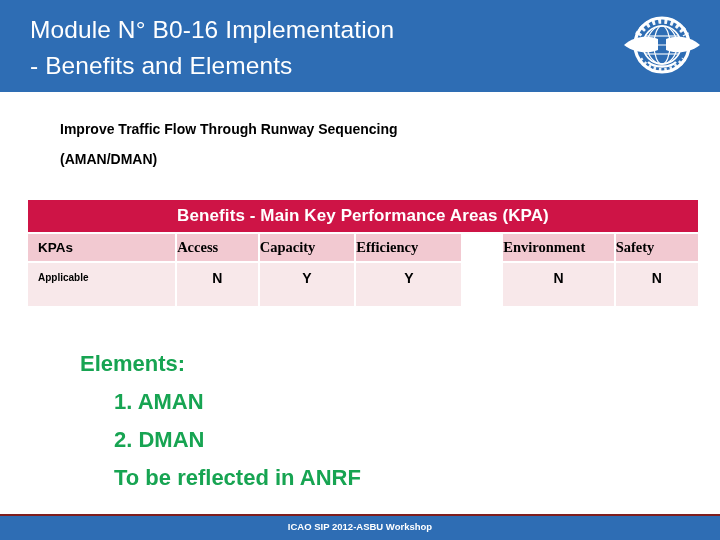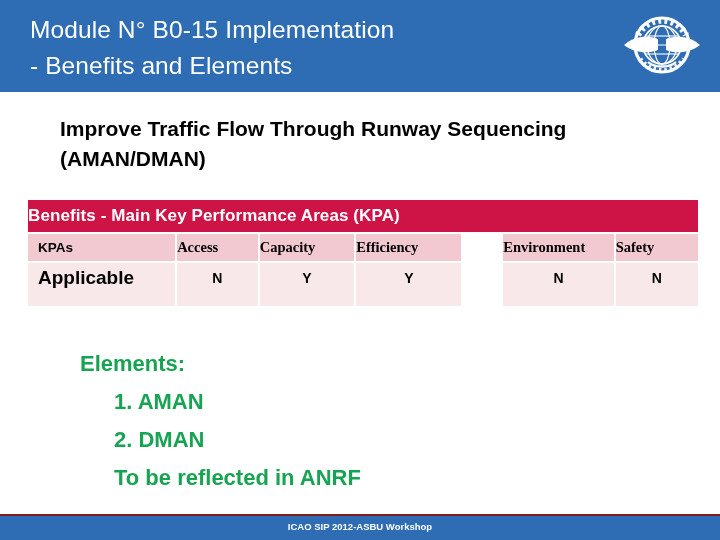--- a/index.html
+++ b/index.html
@@ -48,39 +48,39 @@
   }
   .logo-wrap svg { display: block; }
 
   
   .subtitle {
     position: absolute;
     left: 60px;
     top: 114px;
     width: 615px;
     color: #000000;
-    font-size: 21px;
+    font-size: 14px;
     font-weight: bold;
     line-height: 30px;
     white-space: pre-line;
   }
 
   
   .kpa-table {
     position: absolute;
     left: 28px;
     top: 200px;
     width: 670px;
   }
   .kpa-banner {
     background: #CE1446;
     color: #ffffff;
     font-size: 17px;
     font-weight: 600;
-    text-align: left;
+    text-align: center;
     height: 32px;
     line-height: 32px;
     letter-spacing: 0.1px;
   }
   .kpa-grid {
     display: flex;
     width: 100%;
     gap: 2px;
     margin-top: 2px;
   }
@@ -116,21 +116,21 @@
     height: 43px;
     line-height: 30px;
     font-size: 14px;
     font-weight: bold;
     color: #000;
     text-align: center;
   }
   .cell-body.label-cell {
     text-align: left;
     padding-left: 10px;
-    font-size: 19px;
+    font-size: 10px;
   }
 
   
   .elements {
     position: absolute;
     left: 80px;
     top: 345px;
     color: #17A452;
     font-size: 22px;
     font-weight: bold;
@@ -167,21 +167,21 @@
     color: #ffffff;
     font-size: 10px;
     font-weight: bold;
     margin-top: 44px;
   }
 </style>
 </head>
 <body>
 
 <div class="slide-header">
-  <div class="slide-title">Module N° B0-15 Implementation
+  <div class="slide-title">Module N° B0-16 Implementation
 - Benefits and Elements</div>
 
   <div class="logo-wrap">
     <svg viewBox="0 0 88 82" width="88" height="82" aria-hidden="true">
 
       <path d="M6 40 C16 31 30 30 40 34 L40 45 C30 49 16 48 6 40 Z" fill="#ffffff"></path>
       <path d="M82 40 C72 31 58 30 48 34 L48 45 C58 49 72 48 82 40 Z" fill="#ffffff"></path>
 
       <circle cx="44" cy="40" r="27" fill="none" stroke="#ffffff" stroke-width="3.2"></circle>
 

